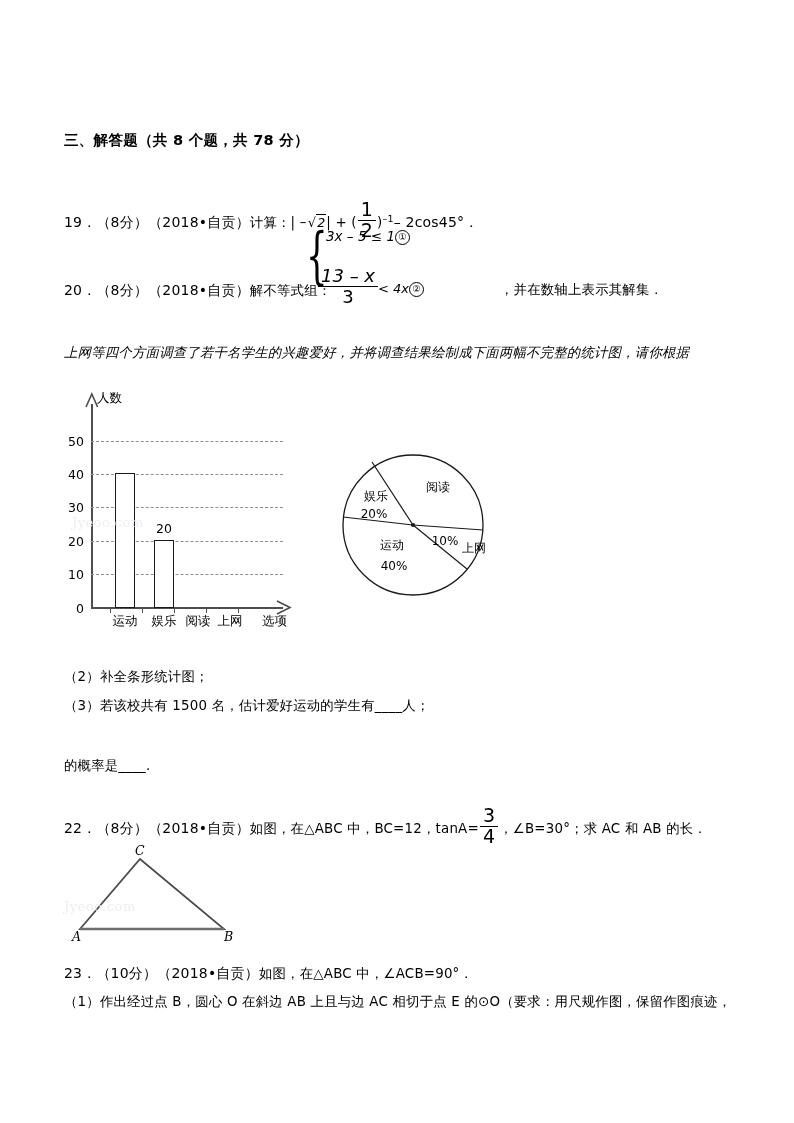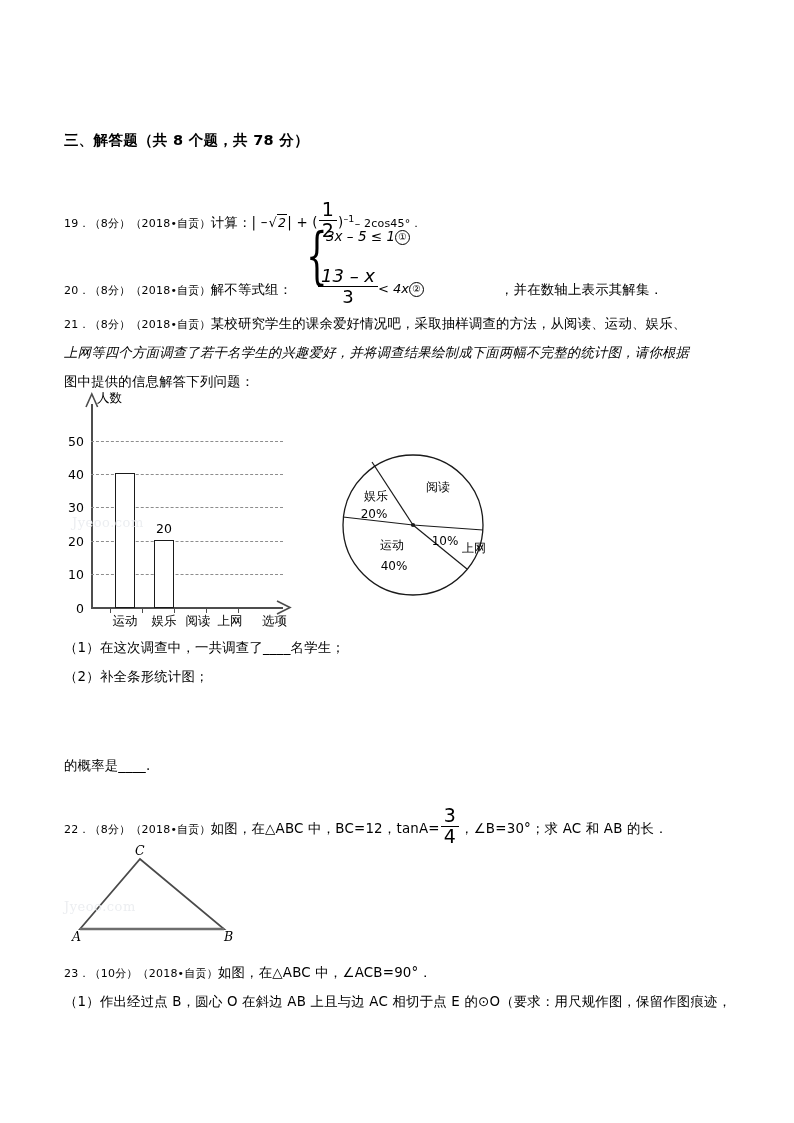--- a/index.html
+++ b/index.html
@@ -31,21 +31,21 @@
     letter-spacing: 0.3px;
     white-space: nowrap;
   }
 
   .qline {
     font-size: 13.4px;
     line-height: 20px;
     white-space: nowrap;
     letter-spacing: 0.2px;
   }
-  .small-latin { font-size: 11px; }
+  .small-latin { font-size: 14px; }
 
   
   .frac {
     display: inline-block;
     vertical-align: -0.45em;
     text-align: center;
     font-size: 14px;
     line-height: 1.04;
     margin: 0 1px;
   }
@@ -230,25 +230,21 @@
     <div class="sysrow1">
       <span style="font-style:italic;">3x – 5 ≤ 1</span><span class="circled">①</span>
     </div>
     <div class="sysrow2">
       <span class="sysfrac"><span class="num" style="font-style:italic;">13 – x</span><span class="den">3</span></span><span style="font-style:italic; font-size:13px;">&lt; 4x</span><span class="circled">②</span>
     </div>
   </div>
 
   <div class="abs qline" style="left:500px; top:280px;">，并在数轴上表示其解集．</div>
 
-  <div class="abs qline" style="left:64px; top:314px;">
-    <span class="small-latin">21</span><span class="small-latin">．</span><span class="small-latin">（8分）</span><span class="small-latin">（2018•自贡）</span><span>某校研究学生的课余爱好情况吧，采取抽样调查的方法，从阅读、运动、娱乐、</span>
-  </div>
   <div class="abs qline" style="left:64px; top:343px;font-style:italic;">上网等四个方面调查了若干名学生的兴趣爱好，并将调查结果绘制成下面两幅不完整的统计图，请你根据</div>
-  <div class="abs qline" style="left:64px; top:372px;">图中提供的信息解答下列问题：</div>
 
   <div class="abs barchart">
 
     <div class="axis-line" style="left:27px; top:14px; width:1.6px; height:204px;"></div>
 
     <svg class="abs" style="left:21px; top:2px;" width="14" height="16">
       <polyline points="1,15 6.8,2 12.6,15" fill="none" stroke="#4d4d4d" stroke-width="1.6"></polyline>
     </svg>
     <div class="axis-name" style="left:33px; top:0px;">人数</div>
 
@@ -311,22 +307,22 @@
     <div class="pie-label" style="left:18px; top:43px; width:48px;">娱乐</div>
     <div class="pie-label" style="left:14px; top:62px; width:52px;">20%</div>
 
     <div class="pie-label" style="left:31px; top:92px; width:54px;">运动</div>
     <div class="pie-label" style="left:34px; top:114px; width:52px;">40%</div>
 
     <div class="pie-label" style="left:91px; top:89px; width:40px;">10%</div>
     <div class="pie-label" style="left:119px; top:95px; width:42px;">上网</div>
   </div>
 
-  <div class="abs qline" style="left:64px; top:638px;">（1）在这次调查中，一共调查了____名学生；</div>
   <div class="abs qline" style="left:64px; top:667px;">（2）补全条形统计图；</div>
+  <div class="abs qline" style="left:64px; top:696px;">（3）若该校共有 1500 名，估计爱好运动的学生有____人；</div>
   <div class="abs qline" style="left:64px; top:756px;">的概率是____.</div>
 
   <div class="abs qline" style="left:64px; top:806px;">
     <span class="small-latin">22</span><span class="small-latin">．</span><span class="small-latin">（8分）</span><span class="small-latin">（2018•自贡）</span><span>如图，在△ABC 中，BC=12，tanA=</span><span class="frac bigfrac"><span class="num">3</span><span class="den">4</span></span><span>，∠B=30°；求 AC 和 AB 的长．</span>
   </div>
 
   <div class="abs trifig">
     <svg width="180" height="105" viewBox="0 0 180 105">
 
       <polygon points="14,84 158,84 74,14" fill="#ffffff" stroke="#4a4a4a" stroke-width="1.8"></polygon>

